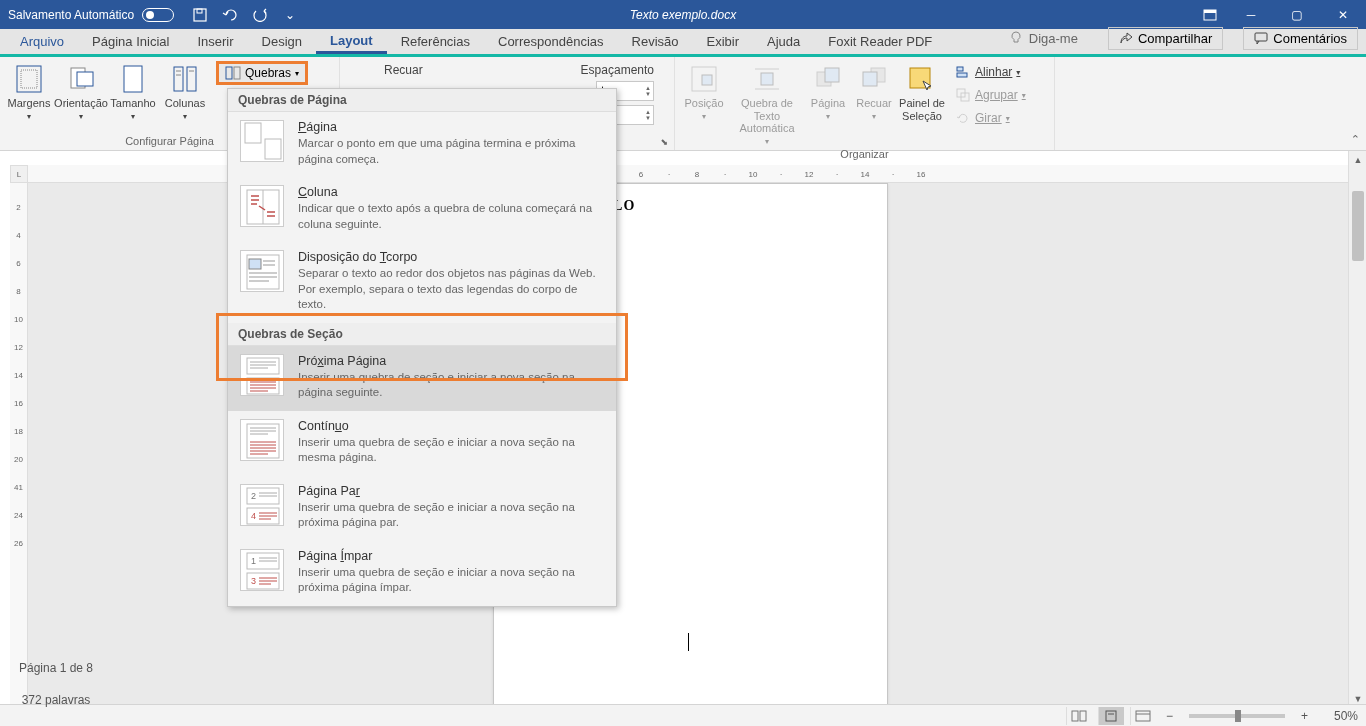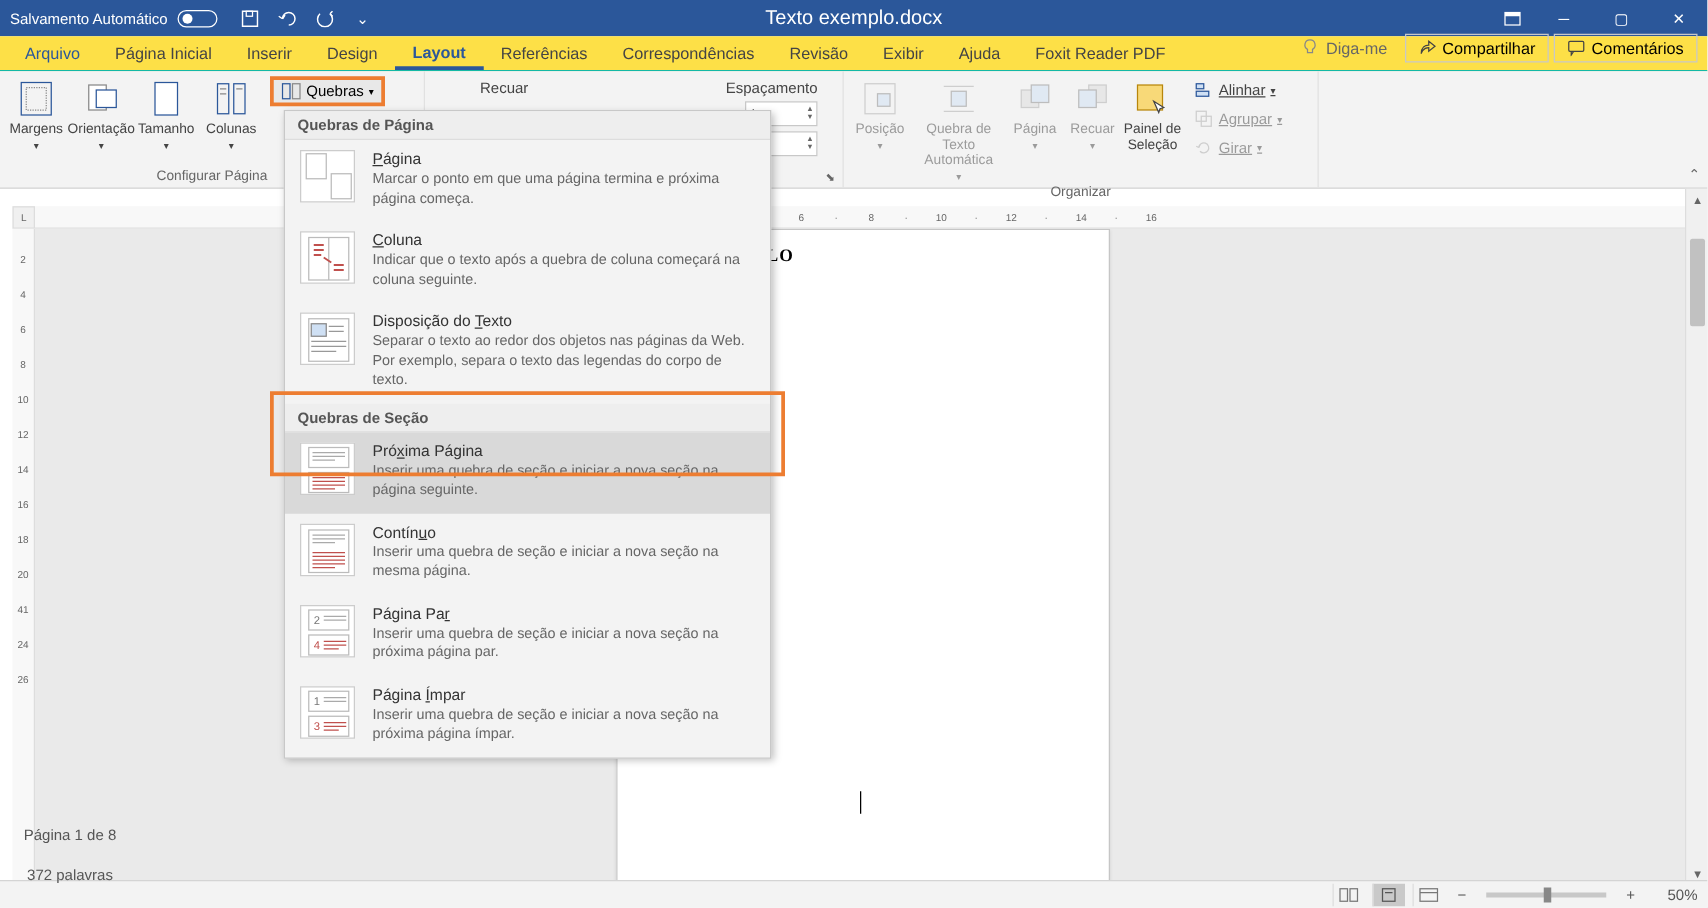--- a/index.html
+++ b/index.html
@@ -5,31 +5,31 @@
 * { margin:0; padding:0; box-sizing:border-box; font-family:'Segoe UI',Tahoma,sans-serif; -webkit-font-smoothing:antialiased; }
 body { width:1366px; height:726px; overflow:hidden; background:#fff; position:relative; }
 
 
 .title-bar { height:29px; background:#2b579a; color:#fff; display:flex; align-items:center; font-size:12px; position:relative; }
 .autosave { display:flex; align-items:center; gap:8px; padding-left:8px; }
 .toggle { width:32px; height:14px; border:1px solid #fff; border-radius:7px; position:relative; background:transparent; }
 .toggle::after { content:""; position:absolute; width:8px; height:8px; background:#fff; border-radius:50%; top:2px; left:3px; }
 .qat { display:flex; gap:14px; margin-left:18px; align-items:center; }
 .qat-icon { width:16px; height:16px; display:flex; align-items:center; justify-content:center; color:#fff; font-size:13px; }
-.doc-title { position:absolute; left:50%; transform:translateX(-50%); font-size:16px; }
+.doc-title { position:absolute; left:50%; transform:translateX(-50%); font-size:12px;font-style:italic; }
 .win-controls { position:absolute; right:0; display:flex; align-items:center; height:29px; }
 .win-btn { width:46px; height:29px; display:flex; align-items:center; justify-content:center; color:#fff; font-size:12px; }
 .win-btn.ribbon-opts { width:36px; }
 
 
-.tabs-row { height:28px; background:#fde047; border-bottom:1px solid #14b8a6; display:flex; align-items:stretch; padding-left:6px; position:relative; }
+.tabs-row { height:28px; background:#e5e5e5; border-bottom:3px solid #14b8a6; display:flex; align-items:stretch; padding-left:6px; position:relative; }
 .tab { padding:0 14px; display:flex; align-items:center; font-size:13px; color:#444; cursor:pointer; }
 .tab.file { color:#2b579a; font-weight:400; }
 .tab.active { border-bottom:3px solid #2b579a; color:#2b579a; font-weight:700; }
-.tabs-right { position:absolute; right:8px; display:flex; align-items:center; gap:4px; height:18px;justify-content:space-between; }
+.tabs-right { position:absolute; right:8px; display:flex; align-items:center; gap:20px; height:18px;justify-content:space-between; }
 .search-box { display:flex; align-items:center; gap:6px; font-size:13px; color:#666; padding:0 10px; }
 .share-btn { border:1px solid #c8c8c8; padding:3px 10px; font-size:13px; display:flex; align-items:center; gap:5px; }
 .share-btn svg { width:14px; height:14px; }
 
 
 .ribbon { height:94px; background:#f3f3f3; border-bottom:1px solid #d4d4d4; display:flex; position:relative; }
 .ribbon-group { border-right:1px solid #e1e1e1; padding:2px 4px 0 4px; display:flex; flex-direction:column; justify-content:space-between; }
 .ribbon-group-body { display:flex; align-items:flex-start; gap:2px; flex:1; }
 .ribbon-group-label { text-align:center; font-size:11px; color:#666; padding:2px 0 3px 0; position:relative; }
 .ribbon-group-label .launcher { position:absolute; right:2px; bottom:3px; font-size:9px; color:#666; }
@@ -372,21 +372,21 @@
 
   <div class="dropdown-item">
     <div class="dd-icon">
         <svg width="44" height="42">
           <rect x="6" y="4" width="32" height="34" fill="#fff" stroke="#bbb"></rect>
           <rect x="8" y="8" width="12" height="10" fill="#cfe0f4" stroke="#888"></rect>
           <path d="M22 10h12M22 14h12M8 22h28M8 26h28M8 30h20" stroke="#999"></path>
         </svg>
       </div>
     <div class="dd-text">
-        <div class="dd-title"><span>Disposição do </span><span class="ul">T</span><span>exto</span></div>
+        <div class="dd-title"><span>Disposição do </span><span class="ul">T</span><span>corpo</span></div>
         <div class="dd-desc">Separar o texto ao redor dos objetos nas páginas da Web. Por exemplo, separa o texto das legendas do corpo de texto.</div>
       </div>
   </div>
 
   <div class="dropdown-header">Quebras de Seção</div>
 
   <div class="dropdown-item highlighted">
     <div class="dd-icon">
         <svg width="44" height="42">
           <rect x="6" y="3" width="32" height="16" fill="#fff" stroke="#bbb"></rect>

